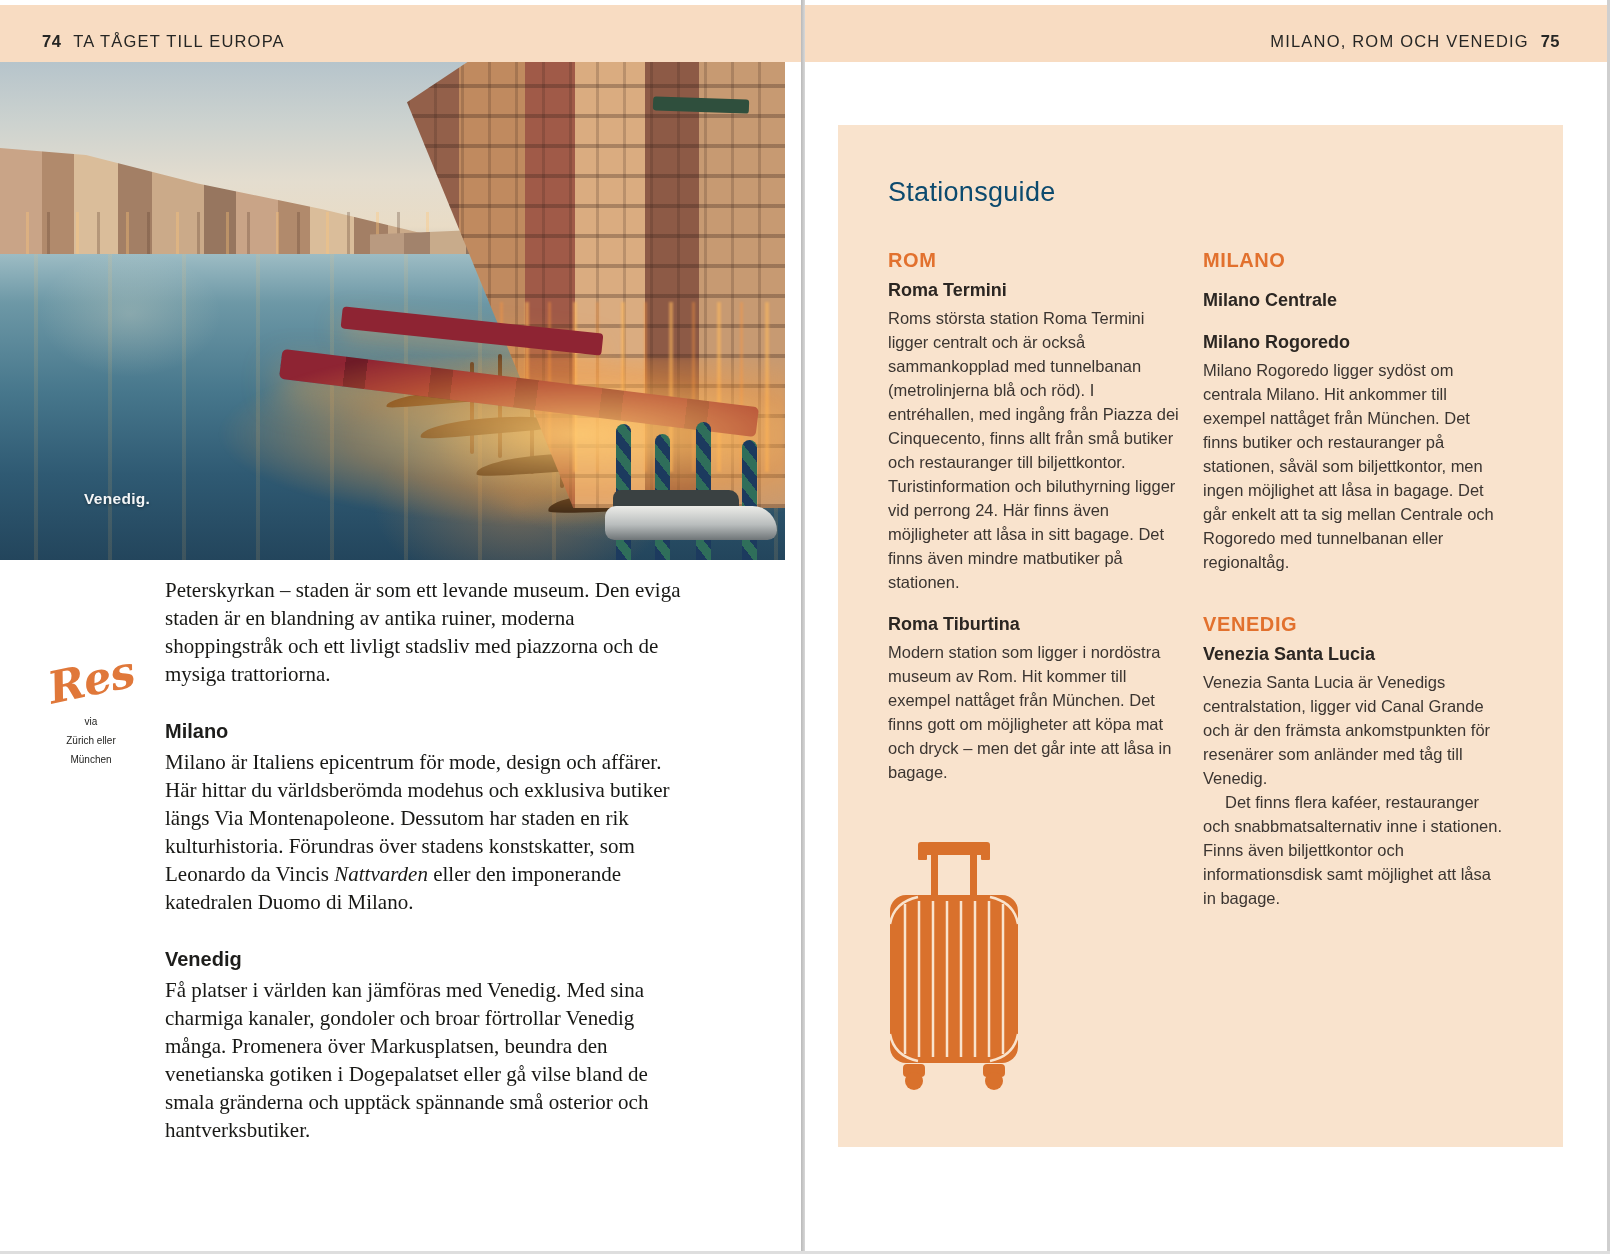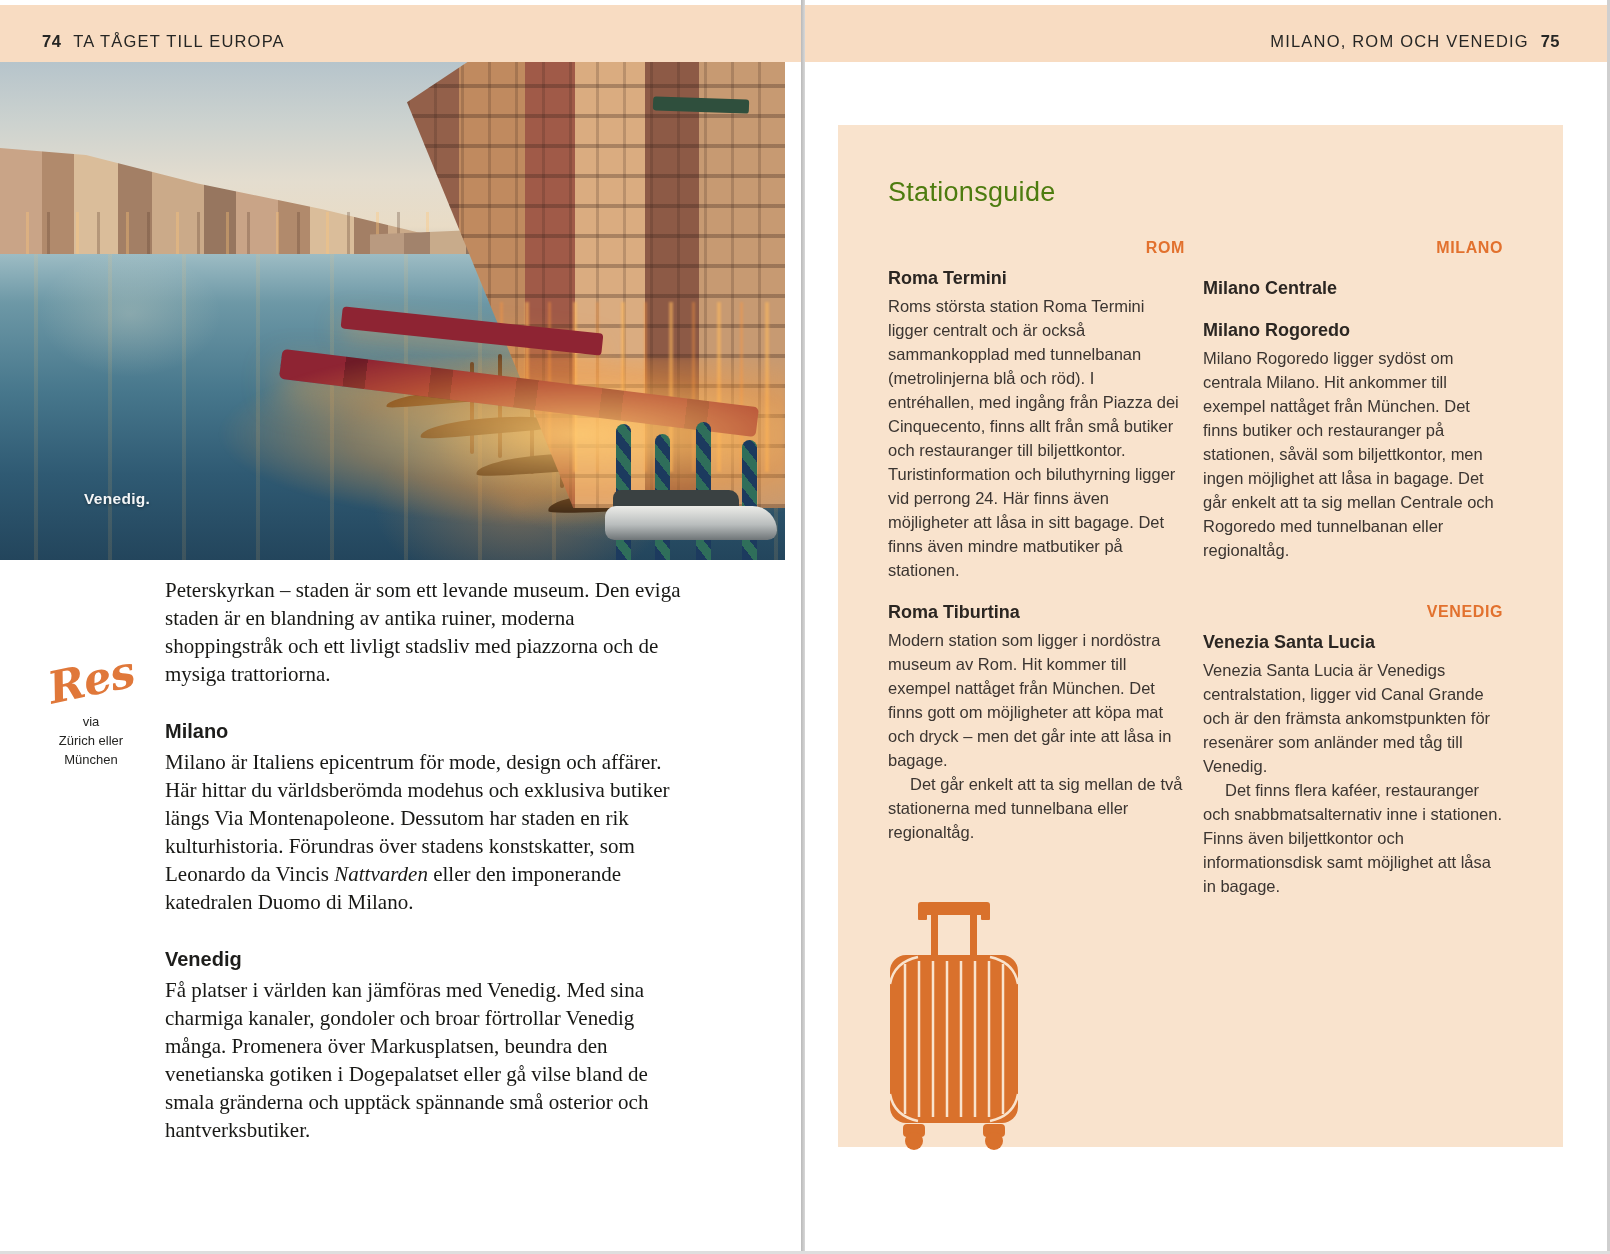--- a/index.html
+++ b/index.html
@@ -83,29 +83,29 @@
 
   
   .left-col { position:absolute; left:165px; top:576px; width:528px; color:#181815;
     font-family:"Liberation Serif", serif; font-size:21px; line-height:28px; }
   .left-col p { margin:0; }
   .sec-head { font-family:"Liberation Sans", sans-serif; font-weight:700; font-size:20px;
     color:#1d1d1b; margin:31px 0 5px 0; line-height:24px; }
   .res-note { position:absolute; left:22px; top:658px; width:138px; text-align:center; }
   .res-script { display:inline-block; font-family:"DejaVu Serif", serif; font-style:italic;
     font-weight:700; font-size:44px; color:#e0783a; transform:rotate(-12deg); letter-spacing:-1px; line-height:1; }
-  .res-lines { margin-top:10px; font-size:13px; line-height:19px; color:#242422; }
+  .res-lines { margin-top:10px; font-size:10px; line-height:19px; color:#242422; }
 
   
   .guide { position:absolute; left:838px; top:125px; width:725px; height:1022px; background:#f9e3cd; }
-  .guide-title { position:absolute; left:50px; top:52px; font-size:27px; color:#4d7c0f; letter-spacing:.3px; }
+  .guide-title { position:absolute; left:50px; top:52px; font-size:27px; color:#0c4a6e; letter-spacing:.3px; }
   .gcol { position:absolute; top:107px; color:#3b3531; font-size:16.5px; line-height:24px; }
   .gcol-1 { left:50px; width:297px; }
   .gcol-2 { left:365px; width:300px; }
-  .city { color:#e2712e; font-weight:700; font-size:16px; letter-spacing:.6px; margin:4px 0 6px 0;text-align:right; }
+  .city { color:#e2712e; font-weight:700; font-size:20px; letter-spacing:.6px; margin:16px 0 6px 0; }
   .city.gap { margin-top:38px; }
   .stn { font-weight:700; font-size:18px; color:#2b2622; margin:18px 0 4px 0; }
   .gcol p { margin:0; }
   .gcol p.indent { text-indent:22px; }
   .suitcase-wrap { margin-top:54px; width:132px; }
 
   [data-name] { box-sizing:border-box; }
 </style>
 </head>
 <body>
@@ -176,21 +176,20 @@
 
   <div class="guide" data-name="stationsguide-box">
     <div class="guide-title" data-name="stationsguide-title">Stationsguide</div>
 
     <div class="gcol gcol-1" data-name="guide-column-rom">
       <div class="city" data-name="city-heading-rom">ROM</div>
       <div class="stn" style="margin-top:0" data-name="station-name-roma-termini">Roma Termini</div>
       <p data-name="roma-termini-text">Roms största station Roma Termini ligger centralt och är också sammankopplad med tunnelbanan (metrolinjerna blå och röd). I entréhallen, med ingång från Piazza dei Cinquecento, finns allt från små butiker och restauranger till biljettkontor. Turistinformation och biluthyrning ligger vid perrong 24. Här finns även möjligheter att låsa in sitt bagage. Det finns även mindre matbutiker på stationen.</p>
       <div class="stn" data-name="station-name-roma-tiburtina">Roma Tiburtina</div>
       <p data-name="roma-tiburtina-text-1">Modern station som ligger i nordöstra museum av Rom. Hit kommer till exempel nattåget från München. Det finns gott om möjligheter att köpa mat och dryck – men det går inte att låsa in bagage.</p>
-      <p class="indent" data-name="roma-tiburtina-text-2">Det går enkelt att ta sig mellan de två stationerna med tunnelbana eller regionaltåg.</p>
 
       <div class="suitcase-wrap" data-name="suitcase-icon">
         <svg width="132" height="254" viewBox="0 0 132 254" xmlns="http://www.w3.org/2000/svg" data-name="suitcase-icon-svg">
           <g fill="#d9712c">
             <rect x="30" y="4" width="72" height="13" rx="3"></rect>
             <rect x="30" y="13" width="9" height="9" rx="1"></rect>
             <rect x="93" y="13" width="9" height="9" rx="1"></rect>
             <rect x="43" y="15" width="7" height="46"></rect>
             <rect x="82" y="15" width="7" height="46"></rect>
             <rect x="2" y="57" width="128" height="168" rx="16"></rect>

